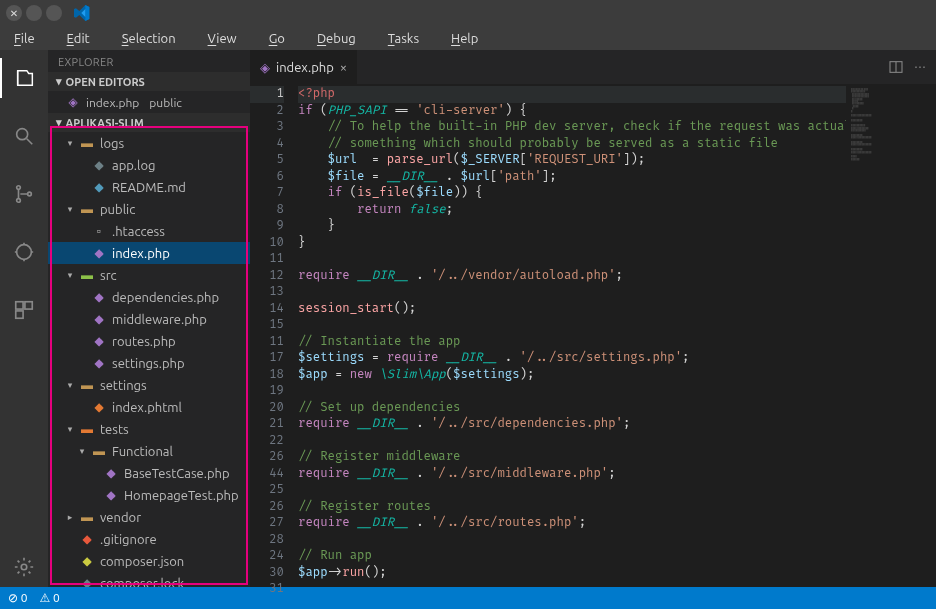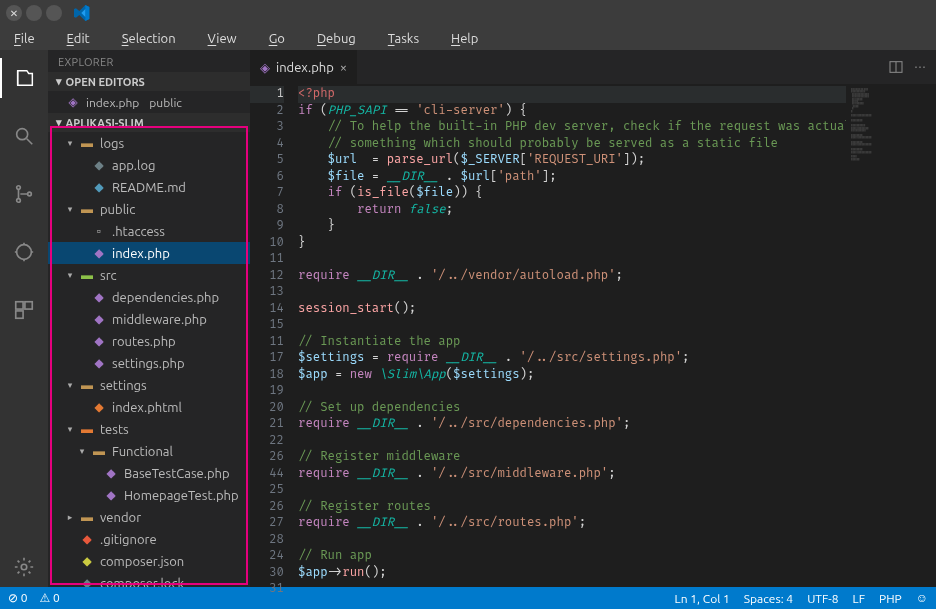--- a/index.html
+++ b/index.html
@@ -301,21 +301,13 @@
       <div class="minimap">
           <div class="mm">██ ████ ██ ███<br>██████████<br>  ████████████<br>  ████████████<br>  ██ █████<br>  ██ ██<br>  ██ ██████<br>    ████<br>  █<br>█<br><br>████ ██████████<br><br>████████<br><br>██████████<br>████ ████████<br>██ ████████<br><br>████████<br>████ ██████████<br><br>████████<br>████ ██████████<br><br>████████<br>████ ██████████<br><br>████<br>██████</div>
         </div>
     </div>
   </div>
 </div>
 
 <div class="statusbar">
   <span>⊘ <span>0</span></span>
   <span>⚠ <span>0</span></span>
-  <div class="sb-right">
-    <span>Ln 1, Col 1</span>
-    <span>Spaces: 4</span>
-    <span>UTF-8</span>
-    <span>LF</span>
-    <span>PHP</span>
-    <span>☺</span>
-  </div>
 </div>
 
 </body></html>

